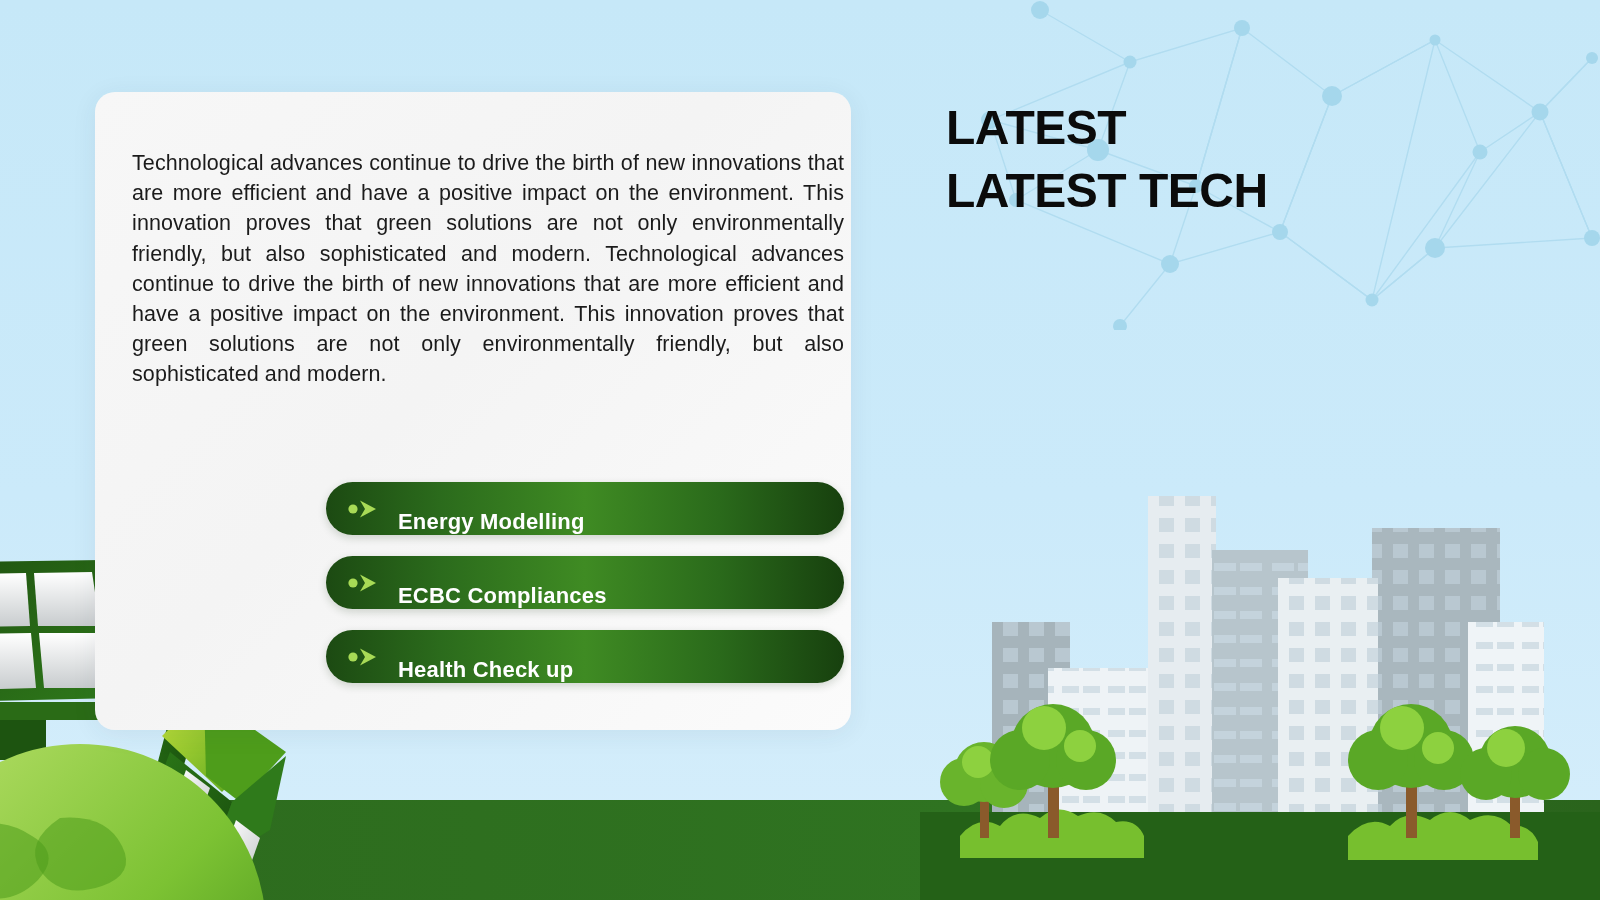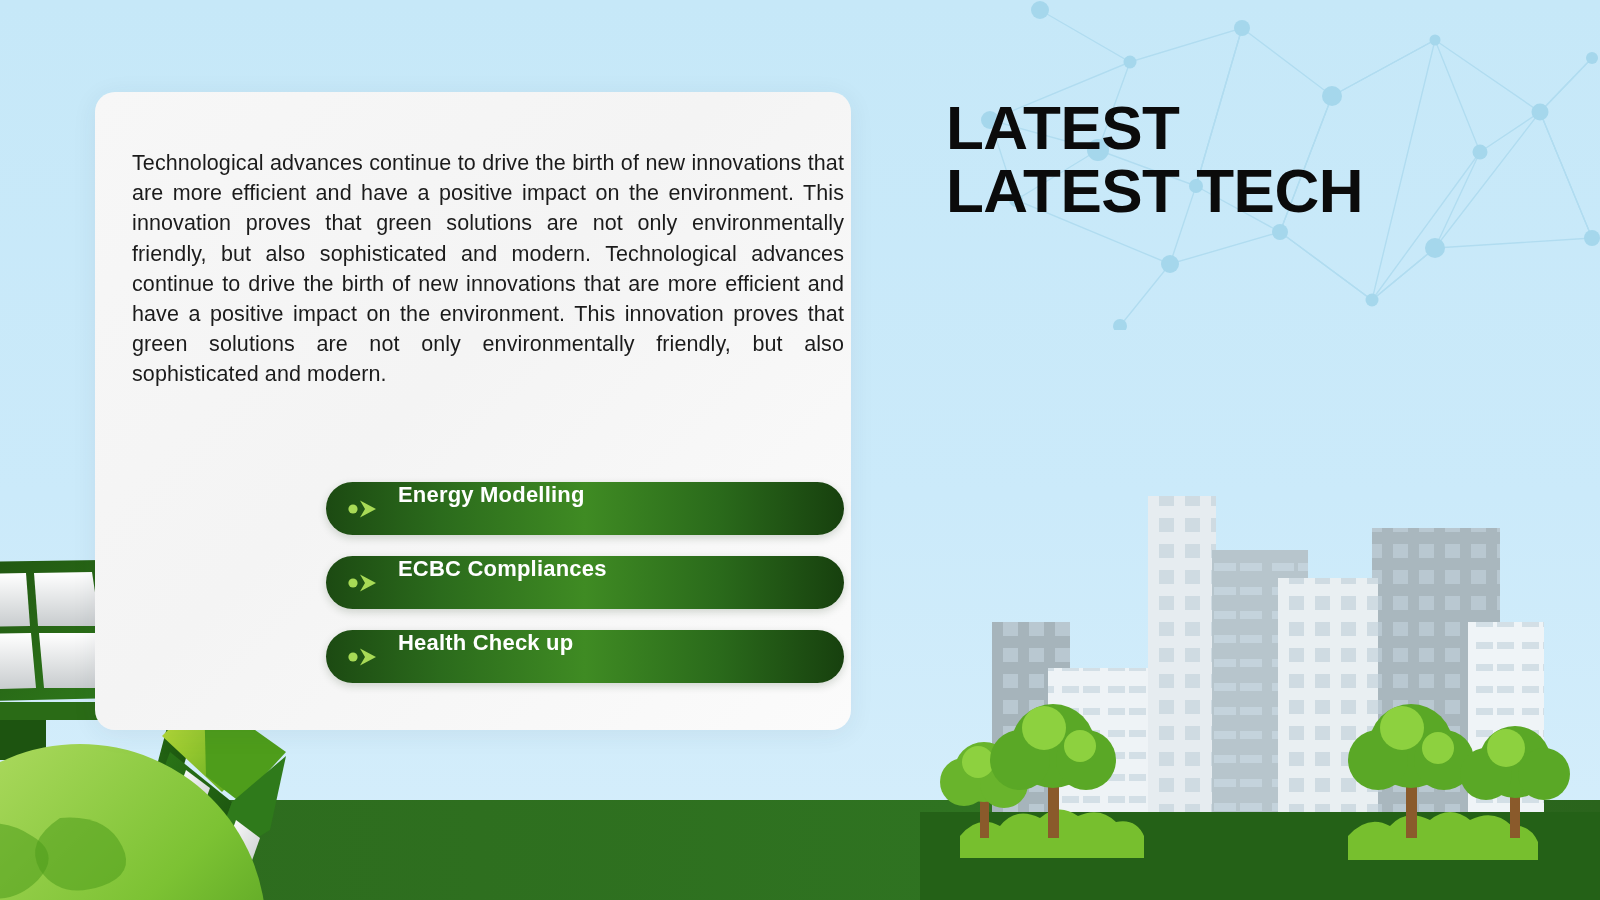--- a/index.html
+++ b/index.html
@@ -55,39 +55,39 @@
   }
 
   #btn-list {
     position:absolute; left:231px; top:390px;
     width:518px;
     display:flex; flex-direction:column; gap:21px;
   }
   .pill {
     position:relative;
     height:53px; border-radius:27px;
-    display:flex; align-items:flex-start;
+    display:flex; align-items:flex-end;
     background:linear-gradient(90deg,#1c4a12 0%,#2b6b1c 22%,#3f8b23 50%,#2a6a1b 76%,#17400e 100%);
     box-shadow:0 3px 8px rgba(20,50,15,.18);
     cursor:pointer;
     overflow:hidden;
   }
   .pill-icon { position:absolute; left:22px; top:50%; transform:translateY(-50%);
                width:34px; height:20px; }
   .pill-label {
     margin-left:72px;
     color:#ffffff; font-size:22px; font-weight:bold;
     letter-spacing:.2px; white-space:nowrap;
   }
 
   
   #headline {
     position:absolute; left:946px; top:96px; width:600px;
     color:#0b0b0b;
-    font-size:62px; line-height:63px; font-weight:bold;
+    font-size:48px; line-height:63px; font-weight:bold;
     letter-spacing:-.5px;
   }
   #headline .hl-line { display:block; white-space:nowrap; }
 </style>
 </head>
 <body>
 
 <div id="stage">
 
   <svg id="network" viewBox="0 0 620 330" preserveAspectRatio="none">

